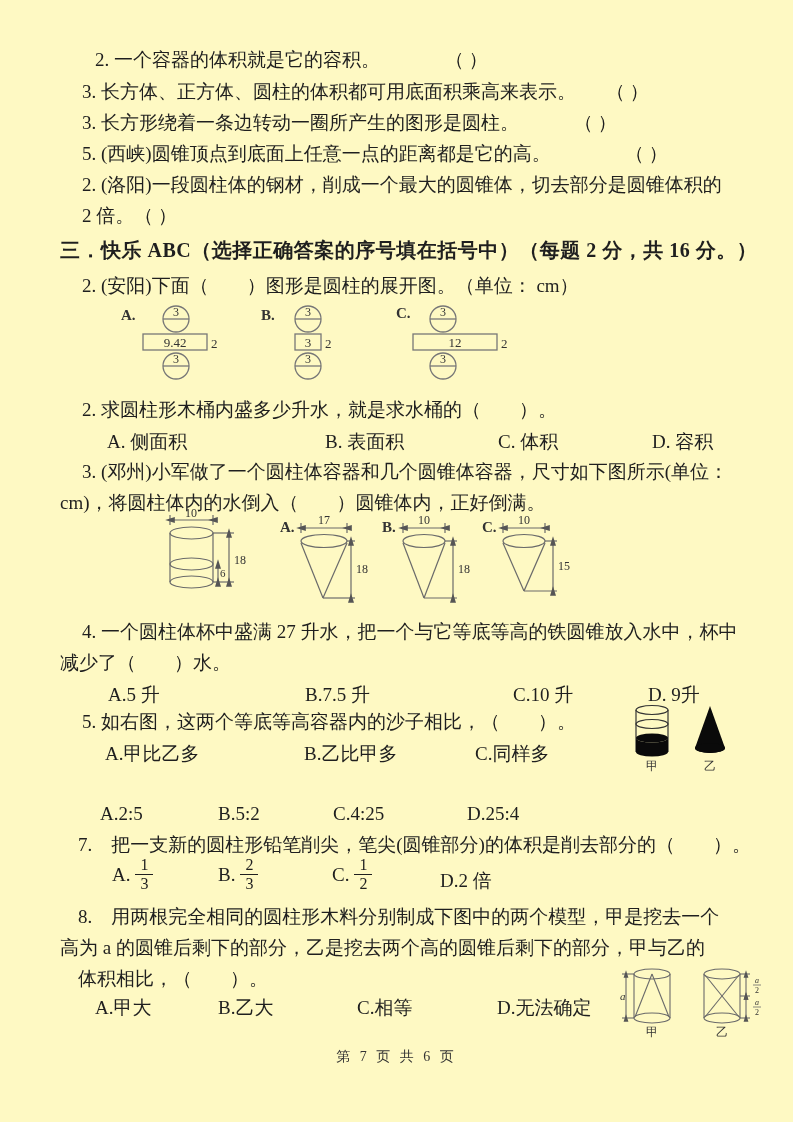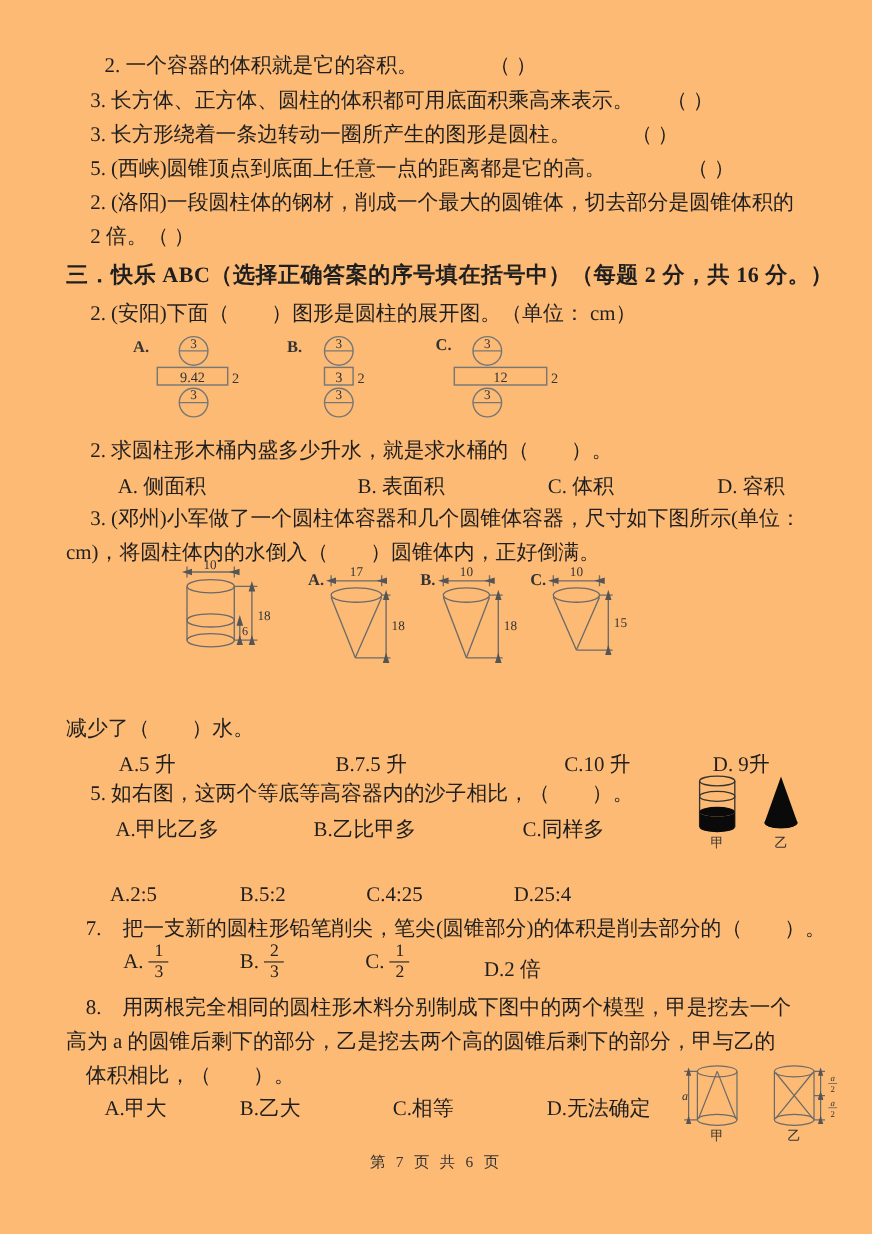--- a/index.html
+++ b/index.html
@@ -1,17 +1,17 @@
 <!DOCTYPE html>
 <html><head>
 <meta charset="utf-8">
 <style>
   html,body{margin:0;padding:0;background:#ffffff;}
   .page{
-    position:relative;width:793px;height:1122px;background:#fdba74;overflow:hidden;
+    position:relative;width:793px;height:1122px;background:#fef9c3;overflow:hidden;
     font-family:"Liberation Serif","DejaVu Serif",serif;color:#1f1f1f;
   }
   .txt{position:absolute;font-size:19px;line-height:24px;white-space:nowrap;}
   .sec-title{font-weight:bold;font-size:20px;letter-spacing:0.5px;}
   .opt{position:absolute;font-size:19px;white-space:nowrap;}
   .opt-frac{position:absolute;font-size:19px;white-space:nowrap;display:flex;align-items:center;}
   .frac{display:inline-block;text-align:center;font-size:16px;line-height:1.15;margin-left:5px;vertical-align:middle;}
   .frac .num{display:block;border-bottom:1.4px solid #1f1f1f;padding:0 5px;}
   .frac .den{display:block;padding:0 5px;}
   .fig{position:absolute;}
@@ -154,29 +154,30 @@
 
     <text x="230" y="25" font-size="15" font-weight="bold">B.</text>
     <text x="272" y="17" font-size="12" text-anchor="middle">10</text>
     <text x="306" y="66" font-size="12">18</text>
 
     <text x="330" y="25" font-size="15" font-weight="bold">C.</text>
     <text x="372" y="17" font-size="12" text-anchor="middle">10</text>
     <text x="406" y="63" font-size="12">15</text>
   </svg>
 
+  <div class="txt" style="left:82px;top:620px">4. 一个圆柱体杯中盛满 27 升水，把一个与它等底等高的铁圆锥放入水中，杯中</div>
   <div class="txt" style="left:60px;top:651px">减少了（　　）水。</div>
   <div class="opt" style="left:108px;top:682px">A.5 升</div>
   <div class="opt" style="left:305px;top:682px">B.7.5  升</div>
   <div class="opt" style="left:513px;top:682px">C.10  升</div>
   <div class="opt" style="left:648px;top:682px">D. 9升</div>
 
   <div class="txt" style="left:82px;top:710px">5. 如右图，这两个等底等高容器内的沙子相比，（　　）。</div>
   <div class="opt" style="left:105px;top:741px">A.甲比乙多</div>
-  <div class="opt" style="left:285px;top:741px">B.乙比甲多</div>
+  <div class="opt" style="left:304px;top:741px">B.乙比甲多</div>
   <div class="opt" style="left:475px;top:741px">C.同样多</div>
 
   <svg class="fig" style="left:628px;top:700px" width="120" height="76" viewBox="0 0 120 76">
     <g stroke="#333" stroke-width="1.2" fill="none">
       <line x1="8" y1="10" x2="8" y2="52"></line>
         <line x1="40" y1="10" x2="40" y2="52"></line>
       <ellipse cx="24" cy="10" rx="16" ry="4.5"></ellipse>
       <ellipse cx="24" cy="24" rx="16" ry="4.5"></ellipse>
     </g>
     <path d="M8,38 A16,4.5 0 0 0 40,38 L40,52 A16,4.5 0 0 1 8,52 Z" fill="#0a0a0a"></path>

